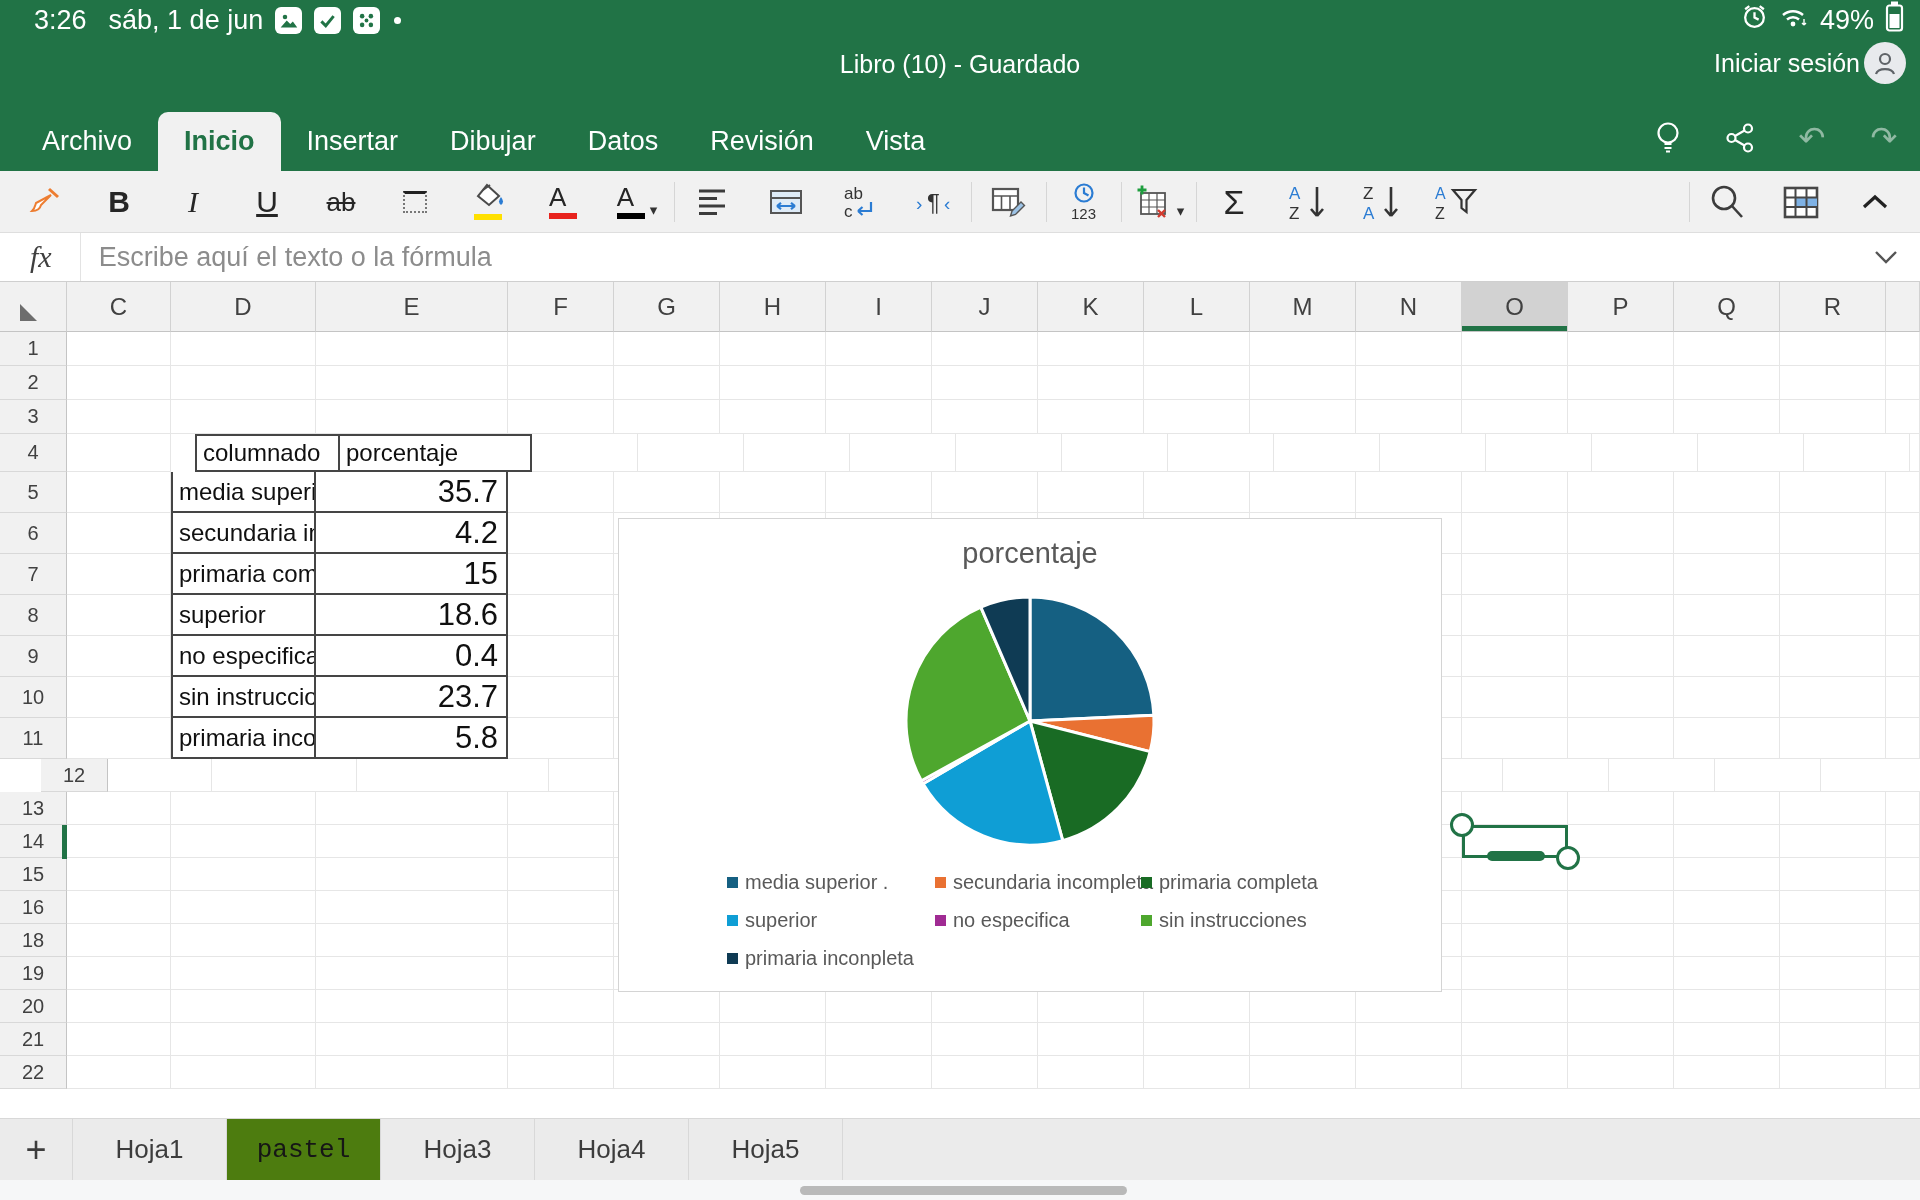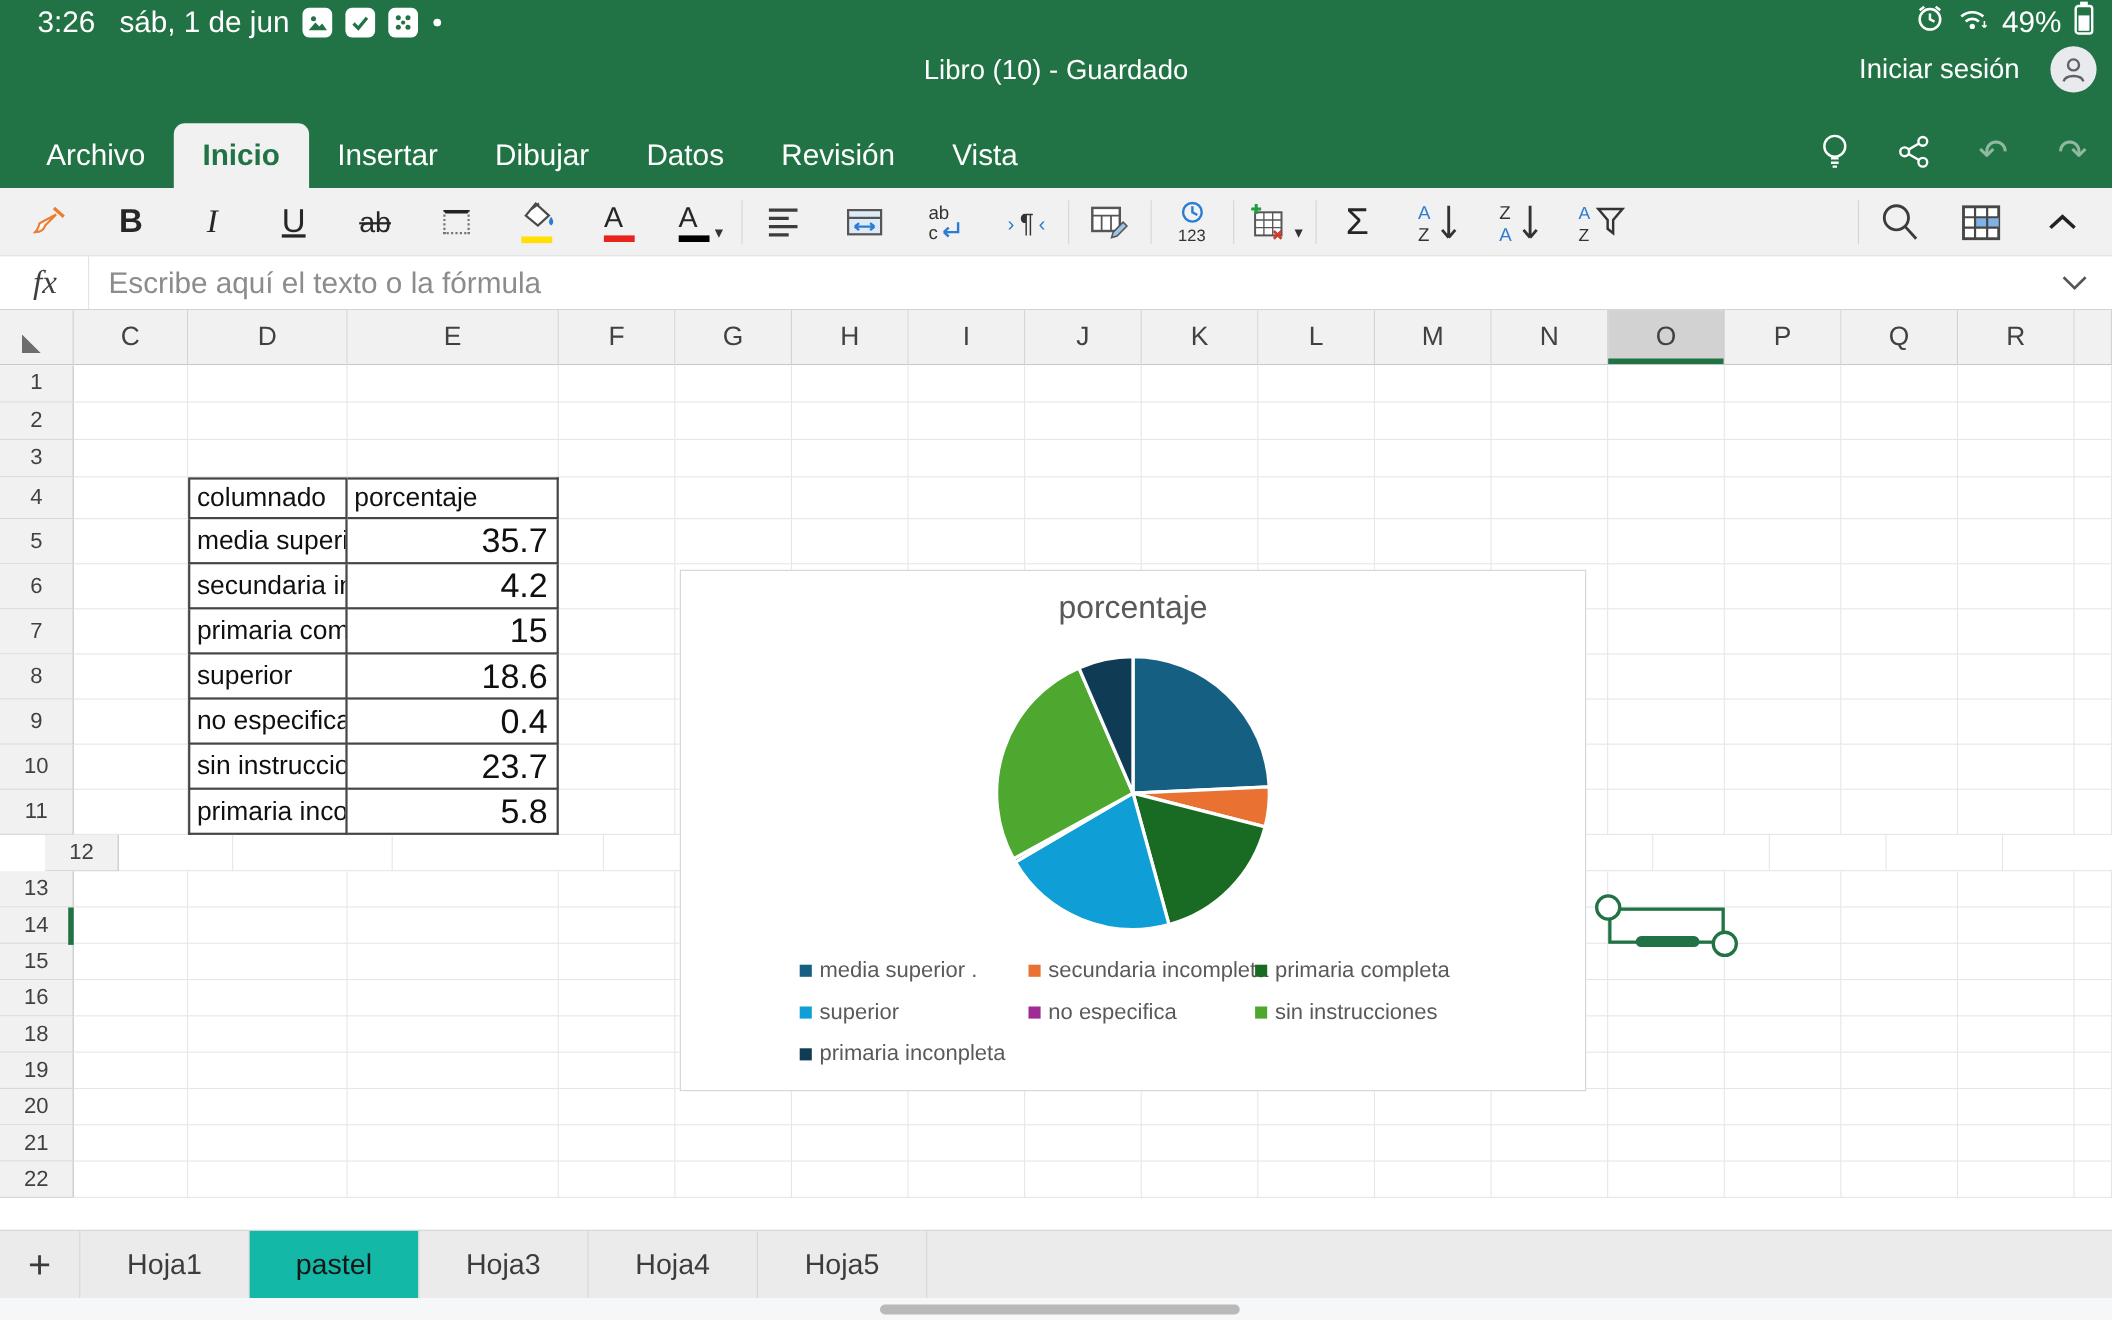--- a/index.html
+++ b/index.html
@@ -9,21 +9,21 @@
   
   .header{position:absolute;top:0;left:0;width:1920px;height:171px;background:#217346;}
   .status-bar{position:absolute;top:0;left:0;right:0;height:40px;display:flex;align-items:center;color:#fff;}
   .sb-left{display:flex;align-items:center;padding-left:34px;}
   .sb-time{font-size:27px;}
   .sb-date{font-size:27px;margin-left:22px;}
   .sb-ico{width:27px;height:27px;background:#fff;border-radius:6px;display:flex;align-items:center;justify-content:center;margin-left:12px;}
   .sb-dot{width:7px;height:7px;border-radius:50%;background:#fff;margin-left:14px;}
   .sb-right{margin-left:auto;display:flex;align-items:center;gap:11px;padding-right:16px;font-size:27px;}
   .doc-title{position:absolute;left:0;right:0;top:50px;text-align:center;color:#fff;font-size:25px;}
-  .signin{position:absolute;right:14px;top:42px;display:flex;align-items:center;gap:28px;color:#fff;font-size:25px;}
+  .signin{position:absolute;right:14px;top:42px;display:flex;align-items:center;gap:4px;color:#fff;font-size:25px;}
   .avatar{width:42px;height:42px;border-radius:50%;background:#e8eaed;display:flex;align-items:center;justify-content:center;}
 
   .ribbon-tabs{position:absolute;left:16px;top:112px;height:59px;display:flex;align-items:stretch;}
   .rtab{padding:0 26px;display:flex;align-items:center;color:#fff;font-size:27px;cursor:default;}
   .rtab.active{background:#f1f1f1;color:#217346;font-weight:700;border-radius:10px 10px 0 0;}
   .ribbon-right{position:absolute;right:14px;top:112px;height:52px;display:flex;align-items:center;gap:28px;}
   .rico{width:44px;display:flex;justify-content:center;align-items:center;}
   .rico.dim{opacity:.5;}
   .uglyph{font-size:32px;color:#fff;line-height:1;}
 
@@ -87,21 +87,21 @@
   .fillhandle{position:absolute;left:22px;bottom:-6px;width:58px;height:10px;border-radius:5px;background:#217346;}
   .row-ind{position:absolute;left:62px;top:825px;width:5px;height:34px;background:#217346;z-index:6;}
 
   
   .sheet-bar{position:absolute;top:1118px;left:0;width:1920px;height:62px;background:#ebebeb;
              border-top:1px solid #d8d8d8;display:flex;box-sizing:border-box;}
   .sadd{width:73px;flex:0 0 73px;display:flex;align-items:center;justify-content:center;font-size:36px;color:#3c3c3c;
         border-right:1px solid #d8d8d8;box-sizing:border-box;}
   .stab{width:154px;flex:0 0 154px;display:flex;align-items:center;justify-content:center;font-size:26px;color:#3c3c3c;
         border-right:1px solid #d8d8d8;box-sizing:border-box;}
-  .stab.active{background:#14b8a6;color:#161616;}
+  .stab.active{background:#4d7c0f;color:#161616;font-family:Liberation Mono, monospace;}
   .bottom-strip{position:absolute;top:1180px;left:0;width:1920px;height:20px;background:#f6f7f8;}
   .hscroll{position:absolute;left:800px;top:6px;width:327px;height:9px;border-radius:5px;background:#b9b9b9;}
 </style>
 </head>
 <body>
 
 <div class="app">
 
   <div class="header">
     <div class="status-bar">
@@ -439,21 +439,21 @@
         <div class="gc" style="width: 106px; flex: 0 0 106px;"></div>
         <div class="gc" style="width: 106px; flex: 0 0 106px;"></div>
         <div class="gc" style="width: 106px; flex: 0 0 106px;"></div>
         <div class="gc" style="width: 106px; flex: 0 0 106px;"></div>
         <div class="gc" style="width: 106px; flex: 0 0 106px;"></div>
         <div class="gc" style="flex: 1 1 0%;"></div>
       </div>
       <div class="grow" style="height: 38px;">
         <div class="rh">4</div>
         <div class="gc" style="width: 104px; flex: 0 0 104px;"></div>
-        <div class="gc lbl" style="width: 145px; flex: 0 0 145px; border-width: 2px; border-style: solid; border-color: rgb(69, 69, 69);">columnado</div>
+        <div class="gc lbl" style="width: 145px; flex: 0 0 145px; border-width: 2px; border-style: solid; border-color: rgb(69, 69, 69); margin-left: 24px;">columnado</div>
         <div class="gc lbl" style="width: 192px; flex: 0 0 192px; border-right: 2px solid rgb(69, 69, 69); border-bottom: 2px solid rgb(69, 69, 69); border-top: 2px solid rgb(69, 69, 69);">porcentaje</div>
         <div class="gc" style="width: 106px; flex: 0 0 106px;"></div>
         <div class="gc" style="width: 106px; flex: 0 0 106px;"></div>
         <div class="gc" style="width: 106px; flex: 0 0 106px;"></div>
         <div class="gc" style="width: 106px; flex: 0 0 106px;"></div>
         <div class="gc" style="width: 106px; flex: 0 0 106px;"></div>
         <div class="gc" style="width: 106px; flex: 0 0 106px;"></div>
         <div class="gc" style="width: 106px; flex: 0 0 106px;"></div>
         <div class="gc" style="width: 106px; flex: 0 0 106px;"></div>
         <div class="gc" style="width: 106px; flex: 0 0 106px;"></div>

